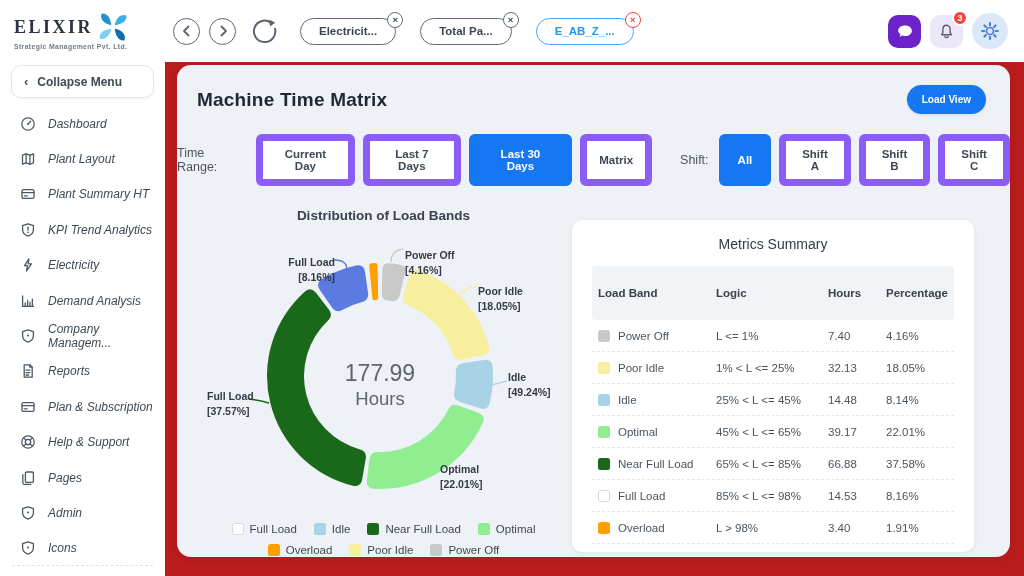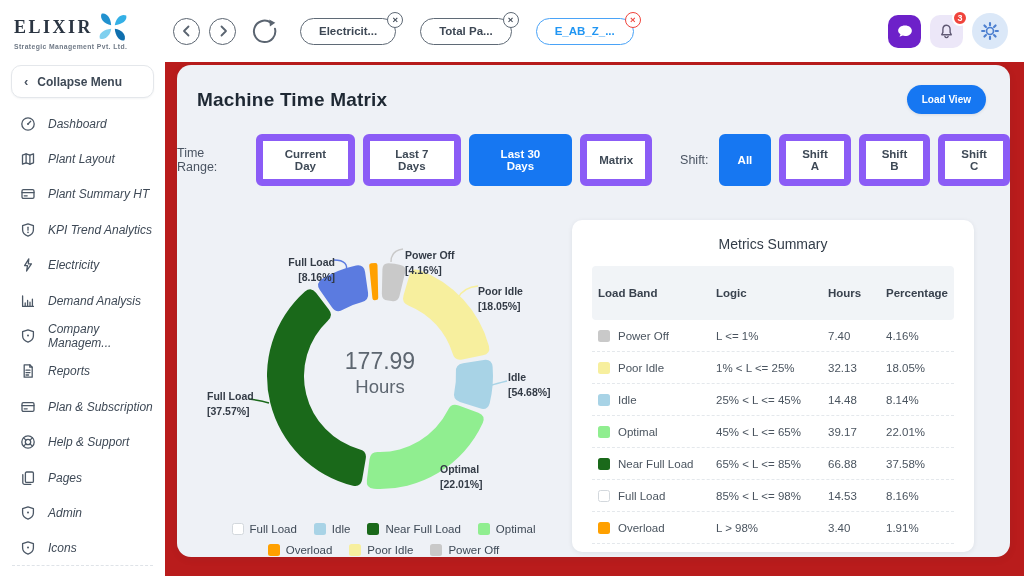--- a/index.html
+++ b/index.html
@@ -38,21 +38,21 @@
   .view-btn.active { background:#1677f2; color:#fff; }
   .filter-row { margin-top:20px; display:flex; justify-content:center; align-items:center; gap:8px; font-size:12.5px; color:#4a5462; }
   .f-label { margin-right:2px; }
   .f-label.shift { margin-left:20px; }
   .f-btn { background:#fff; border:7px solid #8b5cf6; border-radius:6px; padding:7px 12px; font-size:11.5px; font-weight:600; color:#3e4956; cursor:pointer; font-family:inherit; }
   .f-btn.active { background:#1677f2; border-color:#1677f2; color:#fff; }
   .content-row { display:flex; padding:14px 40px 0 18px; }
   .chart-col { position:relative; width:377px; min-height:372px; flex:0 0 377px; }
   .chart-title { text-align:center; font-size:13.5px; font-weight:700; color:#39434f; margin-top:8px; }
   .donut-svg { position:absolute; left:0; top:29px; }
-  .donut-center { position:absolute; left:105px; top:148px; width:160px; text-align:center; color:#5d6670; }
+  .donut-center { position:absolute; left:105px; top:160px; width:160px; text-align:center; color:#5d6670; }
   .dc-val { font-size:23px; }
   .dc-unit { font-size:18.5px; margin-top:1px; }
   .callout { position:absolute; font-size:10.5px; font-weight:700; color:#333b46; line-height:1.42; white-space:nowrap; }
   .legend { position:absolute; left:0; right:0; top:323px; }
   .l-row { display:flex; justify-content:center; gap:17px; margin-bottom:9px; }
   .l-item { display:flex; align-items:center; gap:6px; font-size:11.5px; color:#3e4956; cursor:pointer; }
   .swatch { width:12px; height:12px; border-radius:2.5px; display:inline-block; }
   .metrics-card { flex:1; margin-left:0; margin-top:20px; background:#fff; border-radius:10px; box-shadow:0 1px 5px rgba(25,35,55,.08); padding:16px 20px 8px; align-self:flex-start; }
   .metrics-title { text-align:center; font-size:14px; font-weight:400; color:#323c48; margin-bottom:14px; }
   .m-head { display:grid; grid-template-columns:118px 112px 58px 1fr; background:#f1f4f7; border-radius:4px; padding:21px 6px; font-size:11.5px; font-weight:700; color:#39424e; }
@@ -254,20 +254,21 @@
       <span class="f-label shift">Shift:</span>
       <span id="shift-filters" style="display:flex;gap:8px;">
           <button class="f-btn active">All</button>
           <button class="f-btn">Shift A</button>
           <button class="f-btn">Shift B</button>
           <button class="f-btn">Shift C</button>
         </span>
     </div>
     <div class="content-row">
       <div class="chart-col">
+        <div class="chart-title">Distribution of Load Bands</div>
         <svg class="donut-svg" id="donut" width="377" height="294">
             <path d="M139 31 C150 31 153 36 151 42" fill="none" stroke="#5b7be0" stroke-width="1.4"></path>
             <path d="M208 20 C200 21 196 26 196 33" fill="none" stroke="#c9c9c9" stroke-width="1.4"></path>
             <path d="M283 57 C272 58 266 63 263 69" fill="none" stroke="#f7ef9e" stroke-width="1.4"></path>
             <path d="M312 152 C304 154 300 155 297 156" fill="none" stroke="#a8d3e6" stroke-width="1.4"></path>
             <path d="M245 239 C237 239 230 234 227 228" fill="none" stroke="#90ee90" stroke-width="1.4"></path>
             <path d="M54 170 C62 171 68 172 74 174" fill="none" stroke="#1a691a" stroke-width="1.4"></path>
             <path d="M193.87 34.35 A113 113 0 0 1 205.54 35.88 Q211.71 37.20 210.22 43.34 L204.46 67.02 Q202.97 73.15 196.78 71.92 A76 76 0 0 0 193.02 71.42 Q186.72 71.02 186.87 64.71 L187.42 40.34 Q187.56 34.03 193.87 34.35 Z" fill="#c9c9c9"></path>
             <path d="M224.26 41.04 A113 113 0 0 1 293.94 116.98 Q295.79 124.76 287.95 126.33 L267.36 130.47 Q259.51 132.04 257.53 124.29 A76 76 0 0 0 213.85 76.69 Q206.30 74.05 208.54 66.37 L214.43 46.21 Q216.67 38.53 224.26 41.04 Z" fill="#f7ef9e"></path>
             <path d="M297.62 137.75 A113 113 0 0 1 294.69 174.13 Q292.50 181.82 284.89 179.36 L264.91 172.89 Q257.30 170.42 259.36 162.69 A76 76 0 0 0 260.91 143.39 Q260.12 135.44 268.02 134.22 L288.78 131.02 Q296.68 129.81 297.62 137.75 Z" fill="#a8d3e6"></path>
@@ -288,21 +289,21 @@
             <div class="callout" style="left: 210px; top: 48px;">
               <div>Power Off</div>
               <div>[4.16%]</div>
             </div>
             <div class="callout" style="left: 283px; top: 84px;">
               <div>Poor Idle</div>
               <div>[18.05%]</div>
             </div>
             <div class="callout" style="left: 313px; top: 170px;">
               <div>Idle</div>
-              <div>[54.68%]</div>
+              <div>[49.24%]</div>
             </div>
             <div class="callout" style="left: 245px; top: 262px;">
               <div>Optimal</div>
               <div>[22.01%]</div>
             </div>
             <div class="callout" style="left: 12px; top: 189px;">
               <div>Full Load</div>
               <div>[37.57%]</div>
             </div>
           </div>

